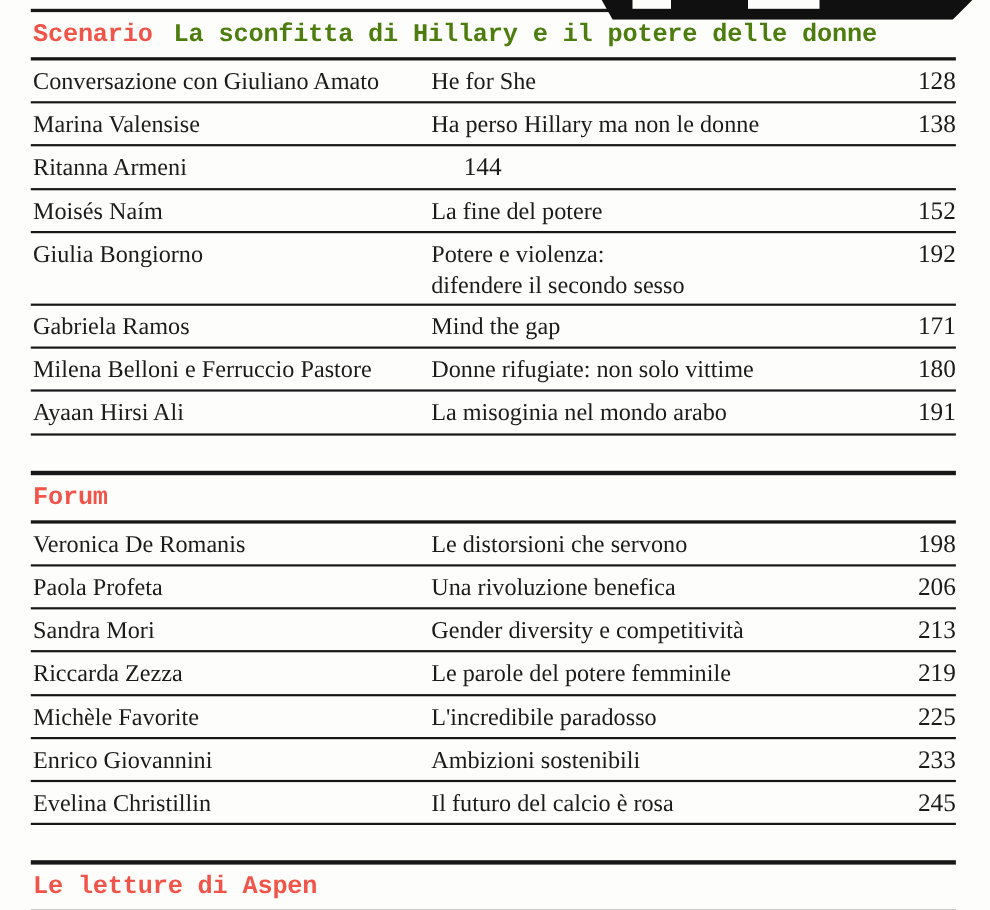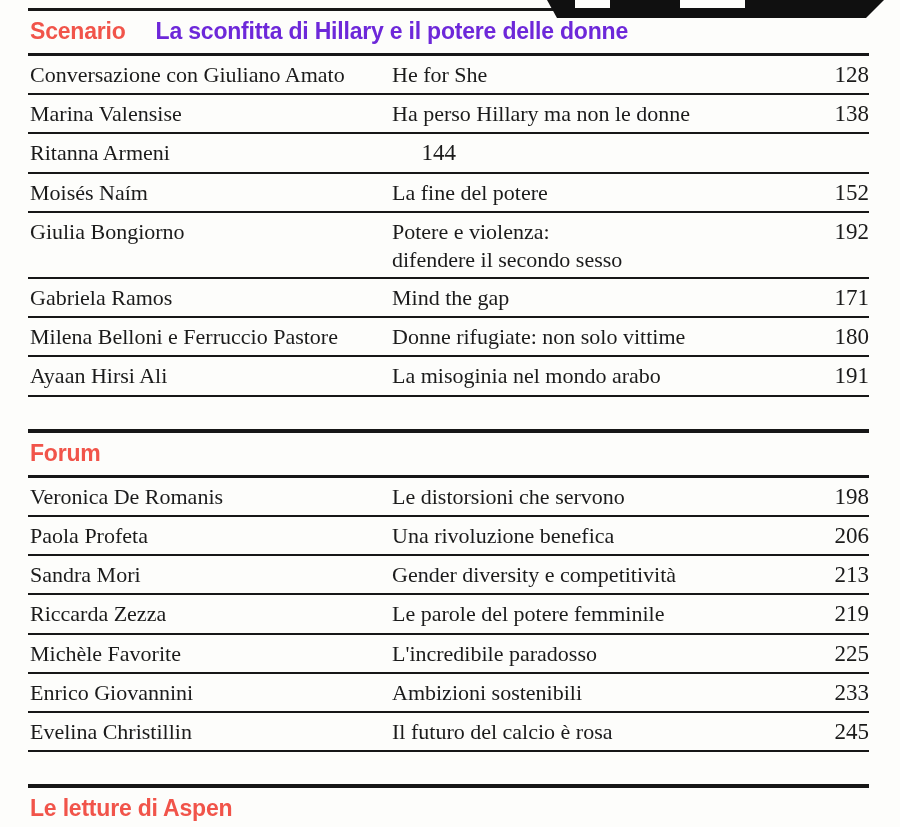--- a/index.html
+++ b/index.html
@@ -20,32 +20,32 @@
   .page{position:relative;width:900px;height:827px;}
   .masthead{
     position:absolute;top:0;left:545px;width:340px;height:18px;
     z-index:3;line-height:0;
   }
   .content{
     position:absolute;top:8px;left:28px;width:841px;
   }
   .section{margin:0 0 27px 0;}
   .sec-header{
-    display:flex;align-items:flex-end;gap:30px;
+    display:flex;align-items:flex-end;gap:19px;
     border-top:3px solid var(--rule);
     border-bottom:3px solid var(--rule);
     padding:7px 0 8px 2px;
-    font-family:Liberation Sans, sans-serif;
+    font-family:Liberation Mono, monospace;
     font-weight:700;
     font-size:23px;
     letter-spacing:-0.2px;
   }
   .section + .section .sec-header{border-top-width:4px;margin-top:32px;}
   .sec-label{color:var(--accent);}
-  .sec-title{color:#6d28d9;}
+  .sec-title{color:#4d7c0f;}
   .row{
     display:flex;align-items:flex-start;
     border-bottom:2px solid var(--rule);
     padding:6px 0 5px 2px;
     font-size:22px;
     line-height:1.14;
   }
   .author{
     flex:none;width:356px;
     padding-right:6px;

